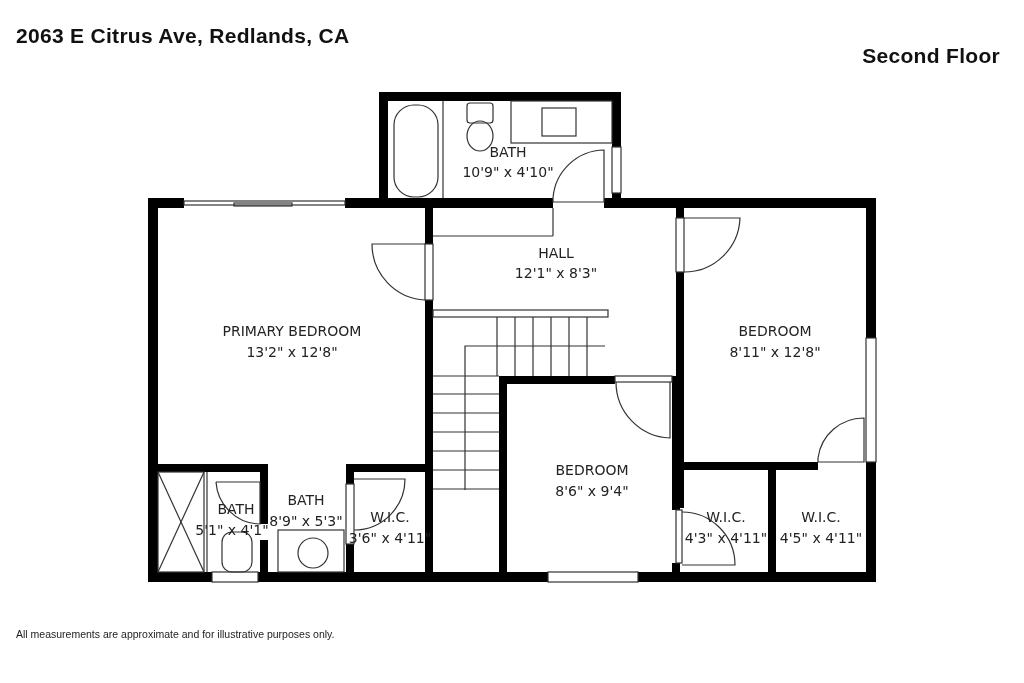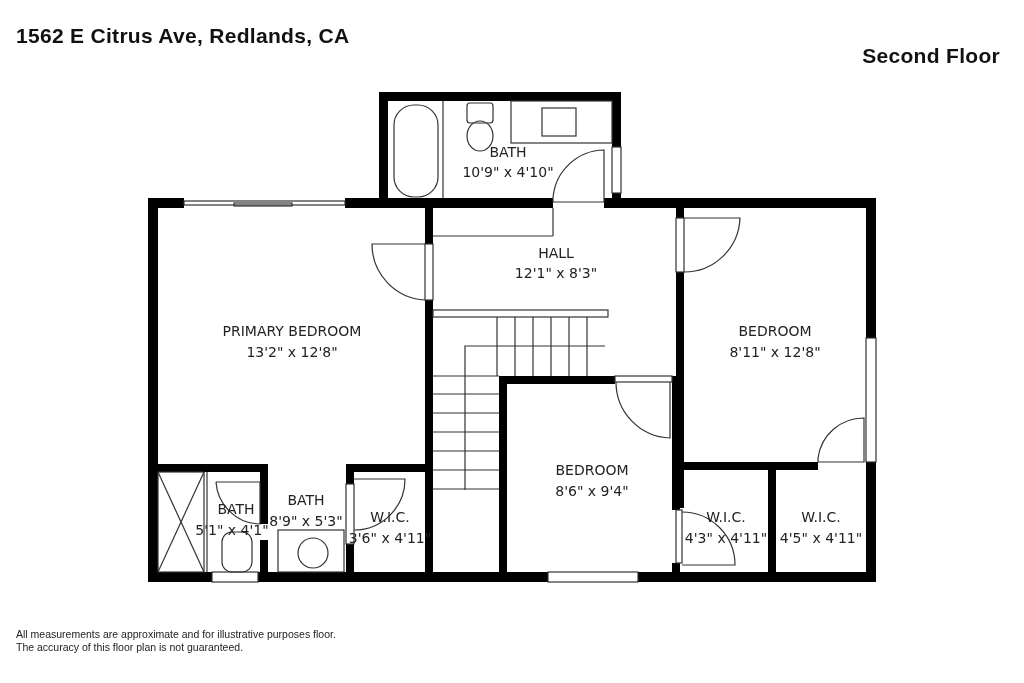--- a/index.html
+++ b/index.html
@@ -7,21 +7,21 @@
   .title { position:absolute; top:24px; font-weight:bold; font-size:21px; color:#111; letter-spacing:0.3px; }
   .title-left { left:16px; }
   .title-right { right:24px;margin-top:20px; }
   .disclaimer { position:absolute; left:16px; top:628px; font-size:10.5px; color:#222; line-height:13px; }
   svg.plan { position:absolute; left:0; top:0; }
   .room-name, .room-dim { font-family:"DejaVu Sans", sans-serif; font-size:14px; fill:#222; text-anchor:middle; }
 </style>
 </head>
 <body>
 
-<div class="title title-left">1562 E Citrus Ave, Redlands, CA</div>
+<div class="title title-left">2063 E Citrus Ave, Redlands, CA</div>
 <div class="title title-right">Second Floor</div>
 
 <svg class="plan" width="1024" height="683" viewBox="0 0 1024 683">
 
   <g fill="#000">
 
     <rect x="379" y="92" width="242" height="9"></rect>
     <rect x="379" y="92" width="9" height="114"></rect>
     <rect x="612" y="92" width="9" height="55"></rect>
     <rect x="612" y="193" width="9" height="14"></rect>
@@ -159,15 +159,14 @@
 
     <text class="room-name" x="726" y="522">W.I.C.</text>
     <text class="room-dim" x="726" y="543">4'3" x 4'11"</text>
 
     <text class="room-name" x="821" y="522">W.I.C.</text>
     <text class="room-dim" x="821" y="543">4'5" x 4'11"</text>
   </g>
 </svg>
 
 <div class="disclaimer">
-  <div>All measurements are approximate and for illustrative purposes floor.</div>
-  <div>The accuracy of this floor plan is not guaranteed.</div>
+  <div>All measurements are approximate and for illustrative purposes only.</div>
 </div>
 
 </body></html>

